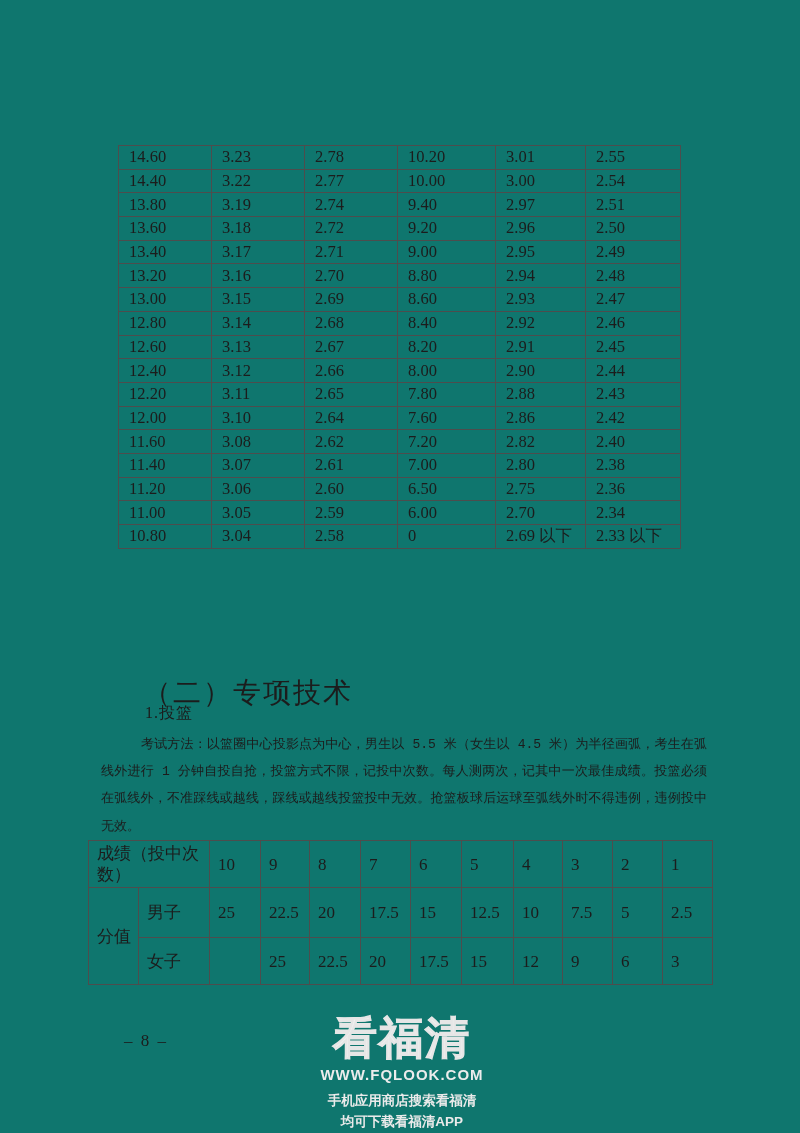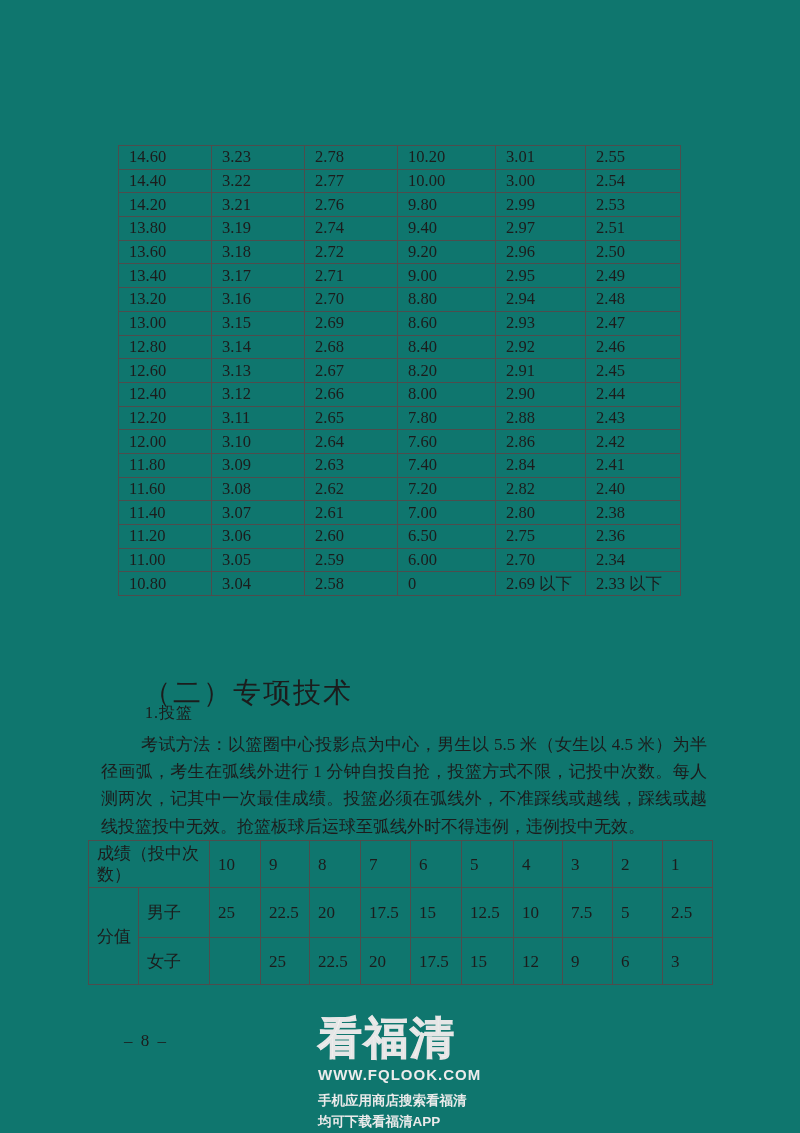--- a/index.html
+++ b/index.html
@@ -26,22 +26,22 @@
   .section-heading {
     position:absolute; left:143px; top:674px;
     font-size:28px; letter-spacing:2px;
   }
   .section-subheading {
     position:absolute; left:145px; top:703px;
     font-size:16px; letter-spacing:1px;
   }
   .body-paragraph {
     position:absolute; left:101px; top:731px; width:606px;
-    font-size:17px; line-height:27.2px;
-    text-align:justify; text-indent:40px;
+    font-size:13px; line-height:27.2px;
+    text-align:justify; text-indent:40px;font-family:Liberation Mono, monospace;
   }
 
   
   table.shooting-table {
     position:absolute; left:88px; top:840px; width:624px;
     border-collapse:collapse; table-layout:fixed;
   }
   table.shooting-table td {
     border:1px solid #4d4d4d;
     font-size:17px; line-height:21px;
@@ -54,21 +54,21 @@
 
   
   .page-number {
     position:absolute; left:124px; top:1031px;
     font-size:17px; letter-spacing:2px;
   }
 
   
   .watermark {
     position:absolute; left:318px; top:1012px; width:168px;
-    pointer-events:none; user-select:none;
+    text-align:center; pointer-events:none; user-select:none;
     font-family:"Liberation Sans","DejaVu Sans",sans-serif;
   }
   .wm-title {
     font-size:44px; font-weight:bold; line-height:1.2;
     color:#f1f1f1; letter-spacing:2px;
     -webkit-text-stroke:1px #e6e6e6;
   }
   .wm-url  { font-size:15px; font-weight:bold; color:#ececec; letter-spacing:1px; margin-top:1px; }
   .wm-line1 { font-size:13.5px; font-weight:bold; color:#eaeaea; margin-top:9px; }
   .wm-line2 { font-size:13.5px; font-weight:bold; color:#eaeaea; margin-top:3px; }
@@ -98,28 +98,20 @@
         </tr>
         <tr>
           <td>14.40</td>
           <td>3.22</td>
           <td>2.77</td>
           <td>10.00</td>
           <td>3.00</td>
           <td>2.54</td>
         </tr>
         <tr>
-          <td>14.20</td>
-          <td>3.21</td>
-          <td>2.76</td>
-          <td>9.80</td>
-          <td>2.99</td>
-          <td>2.53</td>
-        </tr>
-        <tr>
           <td>13.80</td>
           <td>3.19</td>
           <td>2.74</td>
           <td>9.40</td>
           <td>2.97</td>
           <td>2.51</td>
         </tr>
         <tr>
           <td>13.60</td>
           <td>3.18</td>
@@ -184,28 +176,20 @@
           <td>2.88</td>
           <td>2.43</td>
         </tr>
         <tr>
           <td>12.00</td>
           <td>3.10</td>
           <td>2.64</td>
           <td>7.60</td>
           <td>2.86</td>
           <td>2.42</td>
-        </tr>
-        <tr>
-          <td>11.80</td>
-          <td>3.09</td>
-          <td>2.63</td>
-          <td>7.40</td>
-          <td>2.84</td>
-          <td>2.41</td>
         </tr>
         <tr>
           <td>11.60</td>
           <td>3.08</td>
           <td>2.62</td>
           <td>7.20</td>
           <td>2.82</td>
           <td>2.40</td>
         </tr>
         <tr>

